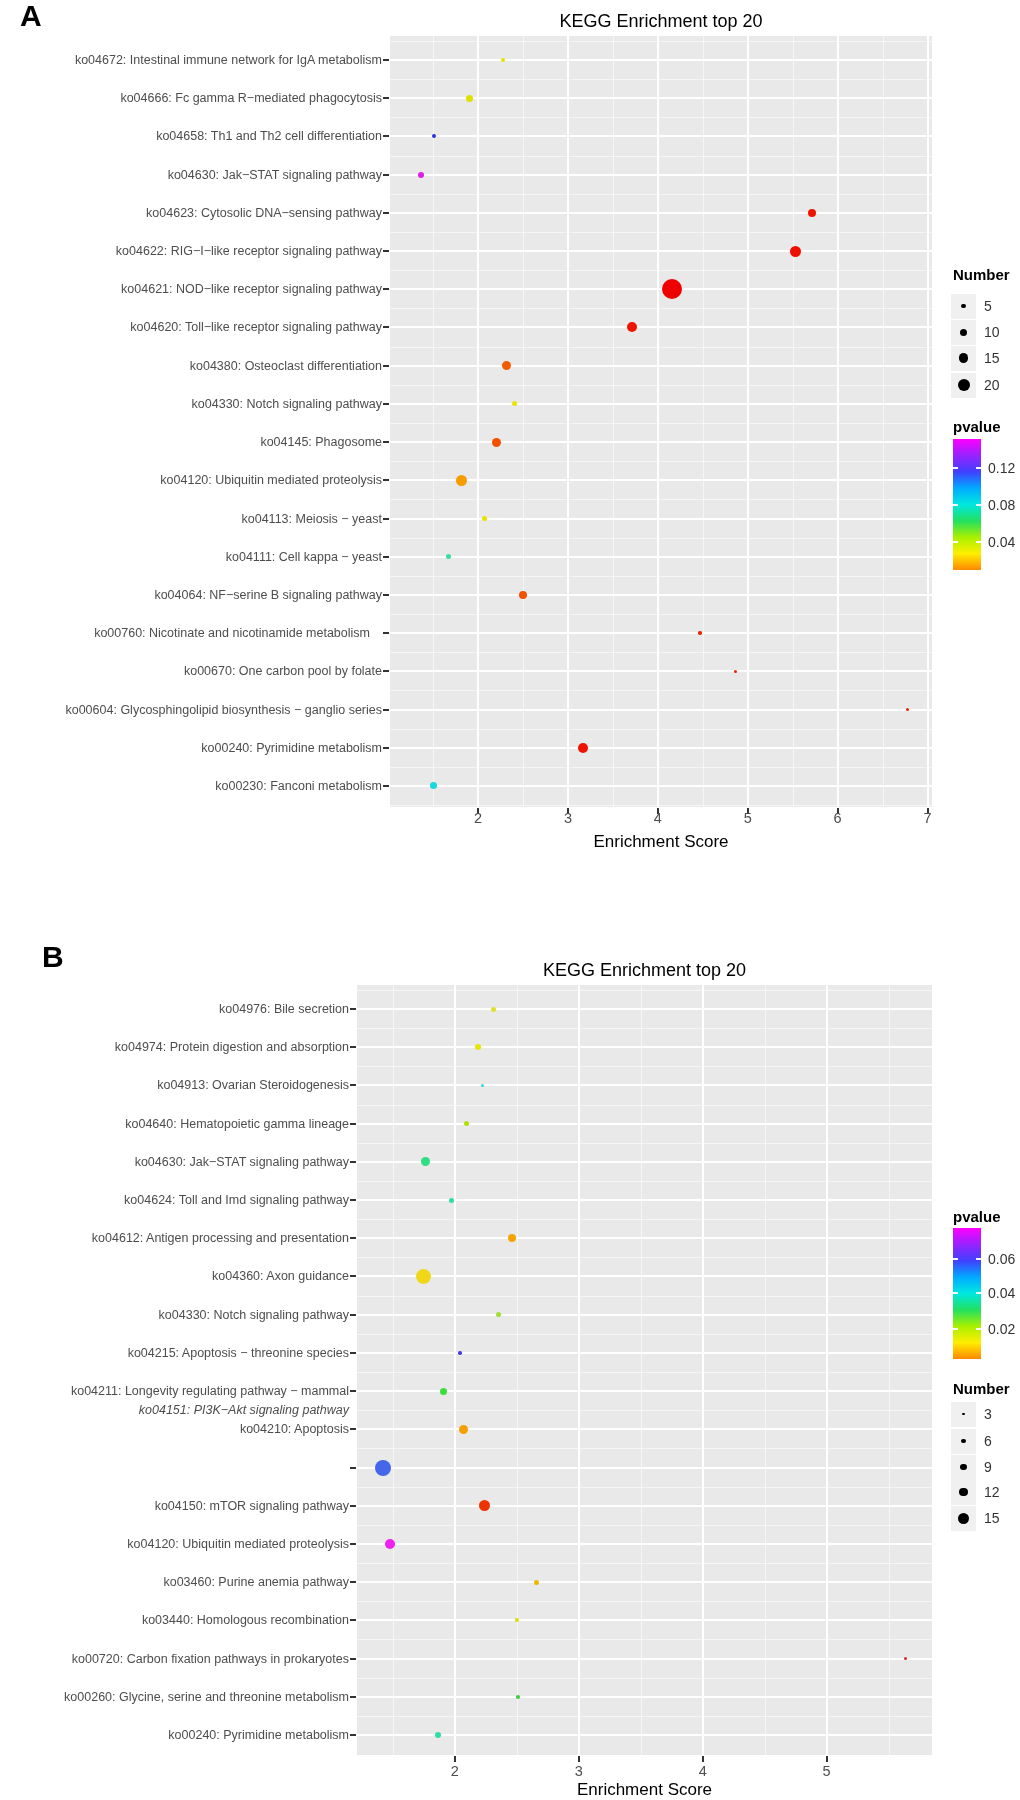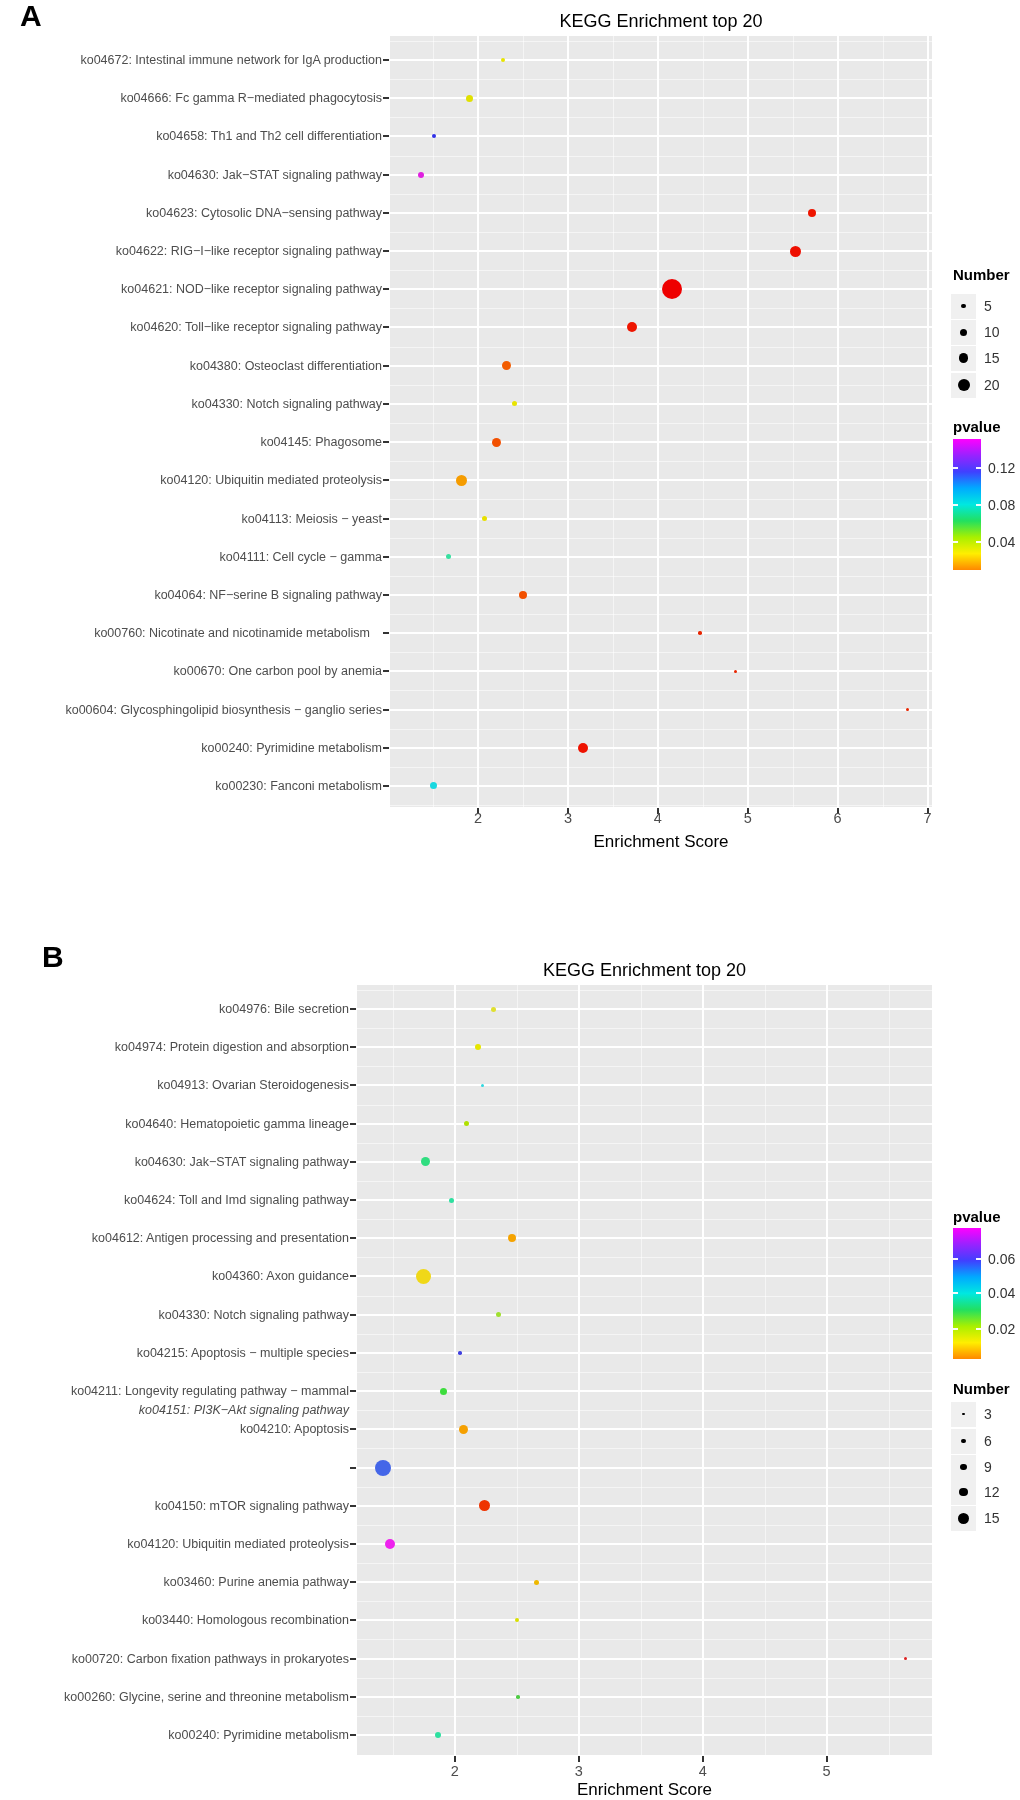--- a/index.html
+++ b/index.html
@@ -98,21 +98,21 @@
         <div class="dot" style="left: 91.8781px; top: 480.02px; width: 5px; height: 5px; background: rgb(232, 224, 0);"></div>
         <div class="dot" style="left: 55.9245px; top: 518.23px; width: 5px; height: 5px; background: rgb(56, 224, 160);"></div>
         <div class="dot" style="left: 129.028px; top: 554.94px; width: 8px; height: 8px; background: rgb(242, 80, 0);"></div>
         <div class="dot" style="left: 308.35px; top: 595.4px; width: 3.5px; height: 3.5px; background: rgb(232, 37, 0);"></div>
         <div class="dot" style="left: 343.654px; top: 633.86px; width: 3px; height: 3px; background: rgb(232, 37, 0);"></div>
         <div class="dot" style="left: 515.981px; top: 671.82px; width: 3.5px; height: 3.5px; background: rgb(232, 37, 0);"></div>
         <div class="dot" style="left: 188.25px; top: 706.78px; width: 10px; height: 10px; background: rgb(238, 18, 0);"></div>
         <div class="dot" style="left: 39.6443px; top: 746.49px; width: 7px; height: 7px; background: rgb(24, 216, 224);"></div>
       </div>
     <div id="ylab0">
-        <div class="ylab" style="right: 638px; top: 51px;">ko04672: Intestinal immune network for IgA production</div>
+        <div class="ylab" style="right: 638px; top: 51px;">ko04672: Intestinal immune network for IgA metabolism</div>
         <div class="tick" style="left: 383px; top: 59px; width: 6px; height: 2px;"></div>
         <div class="ylab" style="right: 638px; top: 89.21px;">ko04666: Fc gamma R−mediated phagocytosis</div>
         <div class="tick" style="left: 383px; top: 97.21px; width: 6px; height: 2px;"></div>
         <div class="ylab" style="right: 638px; top: 127.42px;">ko04658: Th1 and Th2 cell differentiation</div>
         <div class="tick" style="left: 383px; top: 135.42px; width: 6px; height: 2px;"></div>
         <div class="ylab" style="right: 638px; top: 165.63px;">ko04630: Jak−STAT signaling pathway</div>
         <div class="tick" style="left: 383px; top: 173.63px; width: 6px; height: 2px;"></div>
         <div class="ylab" style="right: 638px; top: 203.84px;">ko04623: Cytosolic DNA−sensing pathway</div>
         <div class="tick" style="left: 383px; top: 211.84px; width: 6px; height: 2px;"></div>
         <div class="ylab" style="right: 638px; top: 242.05px;">ko04622: RIG−I−like receptor signaling pathway</div>
@@ -124,27 +124,27 @@
         <div class="ylab" style="right: 638px; top: 356.68px;">ko04380: Osteoclast differentiation</div>
         <div class="tick" style="left: 383px; top: 364.68px; width: 6px; height: 2px;"></div>
         <div class="ylab" style="right: 638px; top: 394.89px;">ko04330: Notch signaling pathway</div>
         <div class="tick" style="left: 383px; top: 402.89px; width: 6px; height: 2px;"></div>
         <div class="ylab" style="right: 638px; top: 433.1px;">ko04145: Phagosome</div>
         <div class="tick" style="left: 383px; top: 441.1px; width: 6px; height: 2px;"></div>
         <div class="ylab" style="right: 638px; top: 471.31px;">ko04120: Ubiquitin mediated proteolysis</div>
         <div class="tick" style="left: 383px; top: 479.31px; width: 6px; height: 2px;"></div>
         <div class="ylab" style="right: 638px; top: 509.52px;">ko04113: Meiosis − yeast</div>
         <div class="tick" style="left: 383px; top: 517.52px; width: 6px; height: 2px;"></div>
-        <div class="ylab" style="right: 638px; top: 547.73px;">ko04111: Cell cycle − gamma</div>
+        <div class="ylab" style="right: 638px; top: 547.73px;">ko04111: Cell kappa − yeast</div>
         <div class="tick" style="left: 383px; top: 555.73px; width: 6px; height: 2px;"></div>
         <div class="ylab" style="right: 638px; top: 585.94px;">ko04064: NF−serine B signaling pathway</div>
         <div class="tick" style="left: 383px; top: 593.94px; width: 6px; height: 2px;"></div>
         <div class="ylab" style="right: 650px; top: 624.15px;">ko00760: Nicotinate and nicotinamide metabolism</div>
         <div class="tick" style="left: 383px; top: 632.15px; width: 6px; height: 2px;"></div>
-        <div class="ylab" style="right: 638px; top: 662.36px;">ko00670: One carbon pool by anemia</div>
+        <div class="ylab" style="right: 638px; top: 662.36px;">ko00670: One carbon pool by folate</div>
         <div class="tick" style="left: 383px; top: 670.36px; width: 6px; height: 2px;"></div>
         <div class="ylab" style="right: 638px; top: 700.57px;">ko00604: Glycosphingolipid biosynthesis − ganglio series</div>
         <div class="tick" style="left: 383px; top: 708.57px; width: 6px; height: 2px;"></div>
         <div class="ylab" style="right: 638px; top: 738.78px;">ko00240: Pyrimidine metabolism</div>
         <div class="tick" style="left: 383px; top: 746.78px; width: 6px; height: 2px;"></div>
         <div class="ylab" style="right: 638px; top: 776.99px;">ko00230: Fanconi metabolism</div>
         <div class="tick" style="left: 383px; top: 784.99px; width: 6px; height: 2px;"></div>
       </div>
     <div id="xax0">
         <div class="tick" style="left: 477.086px; top: 808px; width: 2px; height: 6px;"></div>
@@ -279,21 +279,21 @@
         <div class="ylab" style="right: 671px; top: 1152.84px;">ko04630: Jak−STAT signaling pathway</div>
         <div class="tick" style="left: 350px; top: 1160.84px; width: 6px; height: 2px;"></div>
         <div class="ylab" style="right: 671px; top: 1191.05px;">ko04624: Toll and Imd signaling pathway</div>
         <div class="tick" style="left: 350px; top: 1199.05px; width: 6px; height: 2px;"></div>
         <div class="ylab" style="right: 671px; top: 1229.26px;">ko04612: Antigen processing and presentation</div>
         <div class="tick" style="left: 350px; top: 1237.26px; width: 6px; height: 2px;"></div>
         <div class="ylab" style="right: 671px; top: 1267.47px;">ko04360: Axon guidance</div>
         <div class="tick" style="left: 350px; top: 1275.47px; width: 6px; height: 2px;"></div>
         <div class="ylab" style="right: 671px; top: 1305.68px;">ko04330: Notch signaling pathway</div>
         <div class="tick" style="left: 350px; top: 1313.68px; width: 6px; height: 2px;"></div>
-        <div class="ylab" style="right: 671px; top: 1343.89px;">ko04215: Apoptosis − multiple species</div>
+        <div class="ylab" style="right: 671px; top: 1343.89px;">ko04215: Apoptosis − threonine species</div>
         <div class="tick" style="left: 350px; top: 1351.89px; width: 6px; height: 2px;"></div>
         <div class="ylab" style="right: 671px; top: 1382.1px;">ko04211: Longevity regulating pathway − mammal</div>
         <div class="tick" style="left: 350px; top: 1390.1px; width: 6px; height: 2px;"></div>
         <div class="ylab" style="right: 671px; top: 1420.31px;">ko04210: Apoptosis</div>
         <div class="tick" style="left: 350px; top: 1428.31px; width: 6px; height: 2px;"></div>
         <div class="ylab" style="right: 671px; top: 1401px; font-style: italic;">ko04151: PI3K−Akt signaling pathway</div>
         <div class="tick" style="left: 350px; top: 1466.52px; width: 6px; height: 2px;"></div>
         <div class="ylab" style="right: 671px; top: 1496.73px;">ko04150: mTOR signaling pathway</div>
         <div class="tick" style="left: 350px; top: 1504.73px; width: 6px; height: 2px;"></div>
         <div class="ylab" style="right: 671px; top: 1534.94px;">ko04120: Ubiquitin mediated proteolysis</div>

